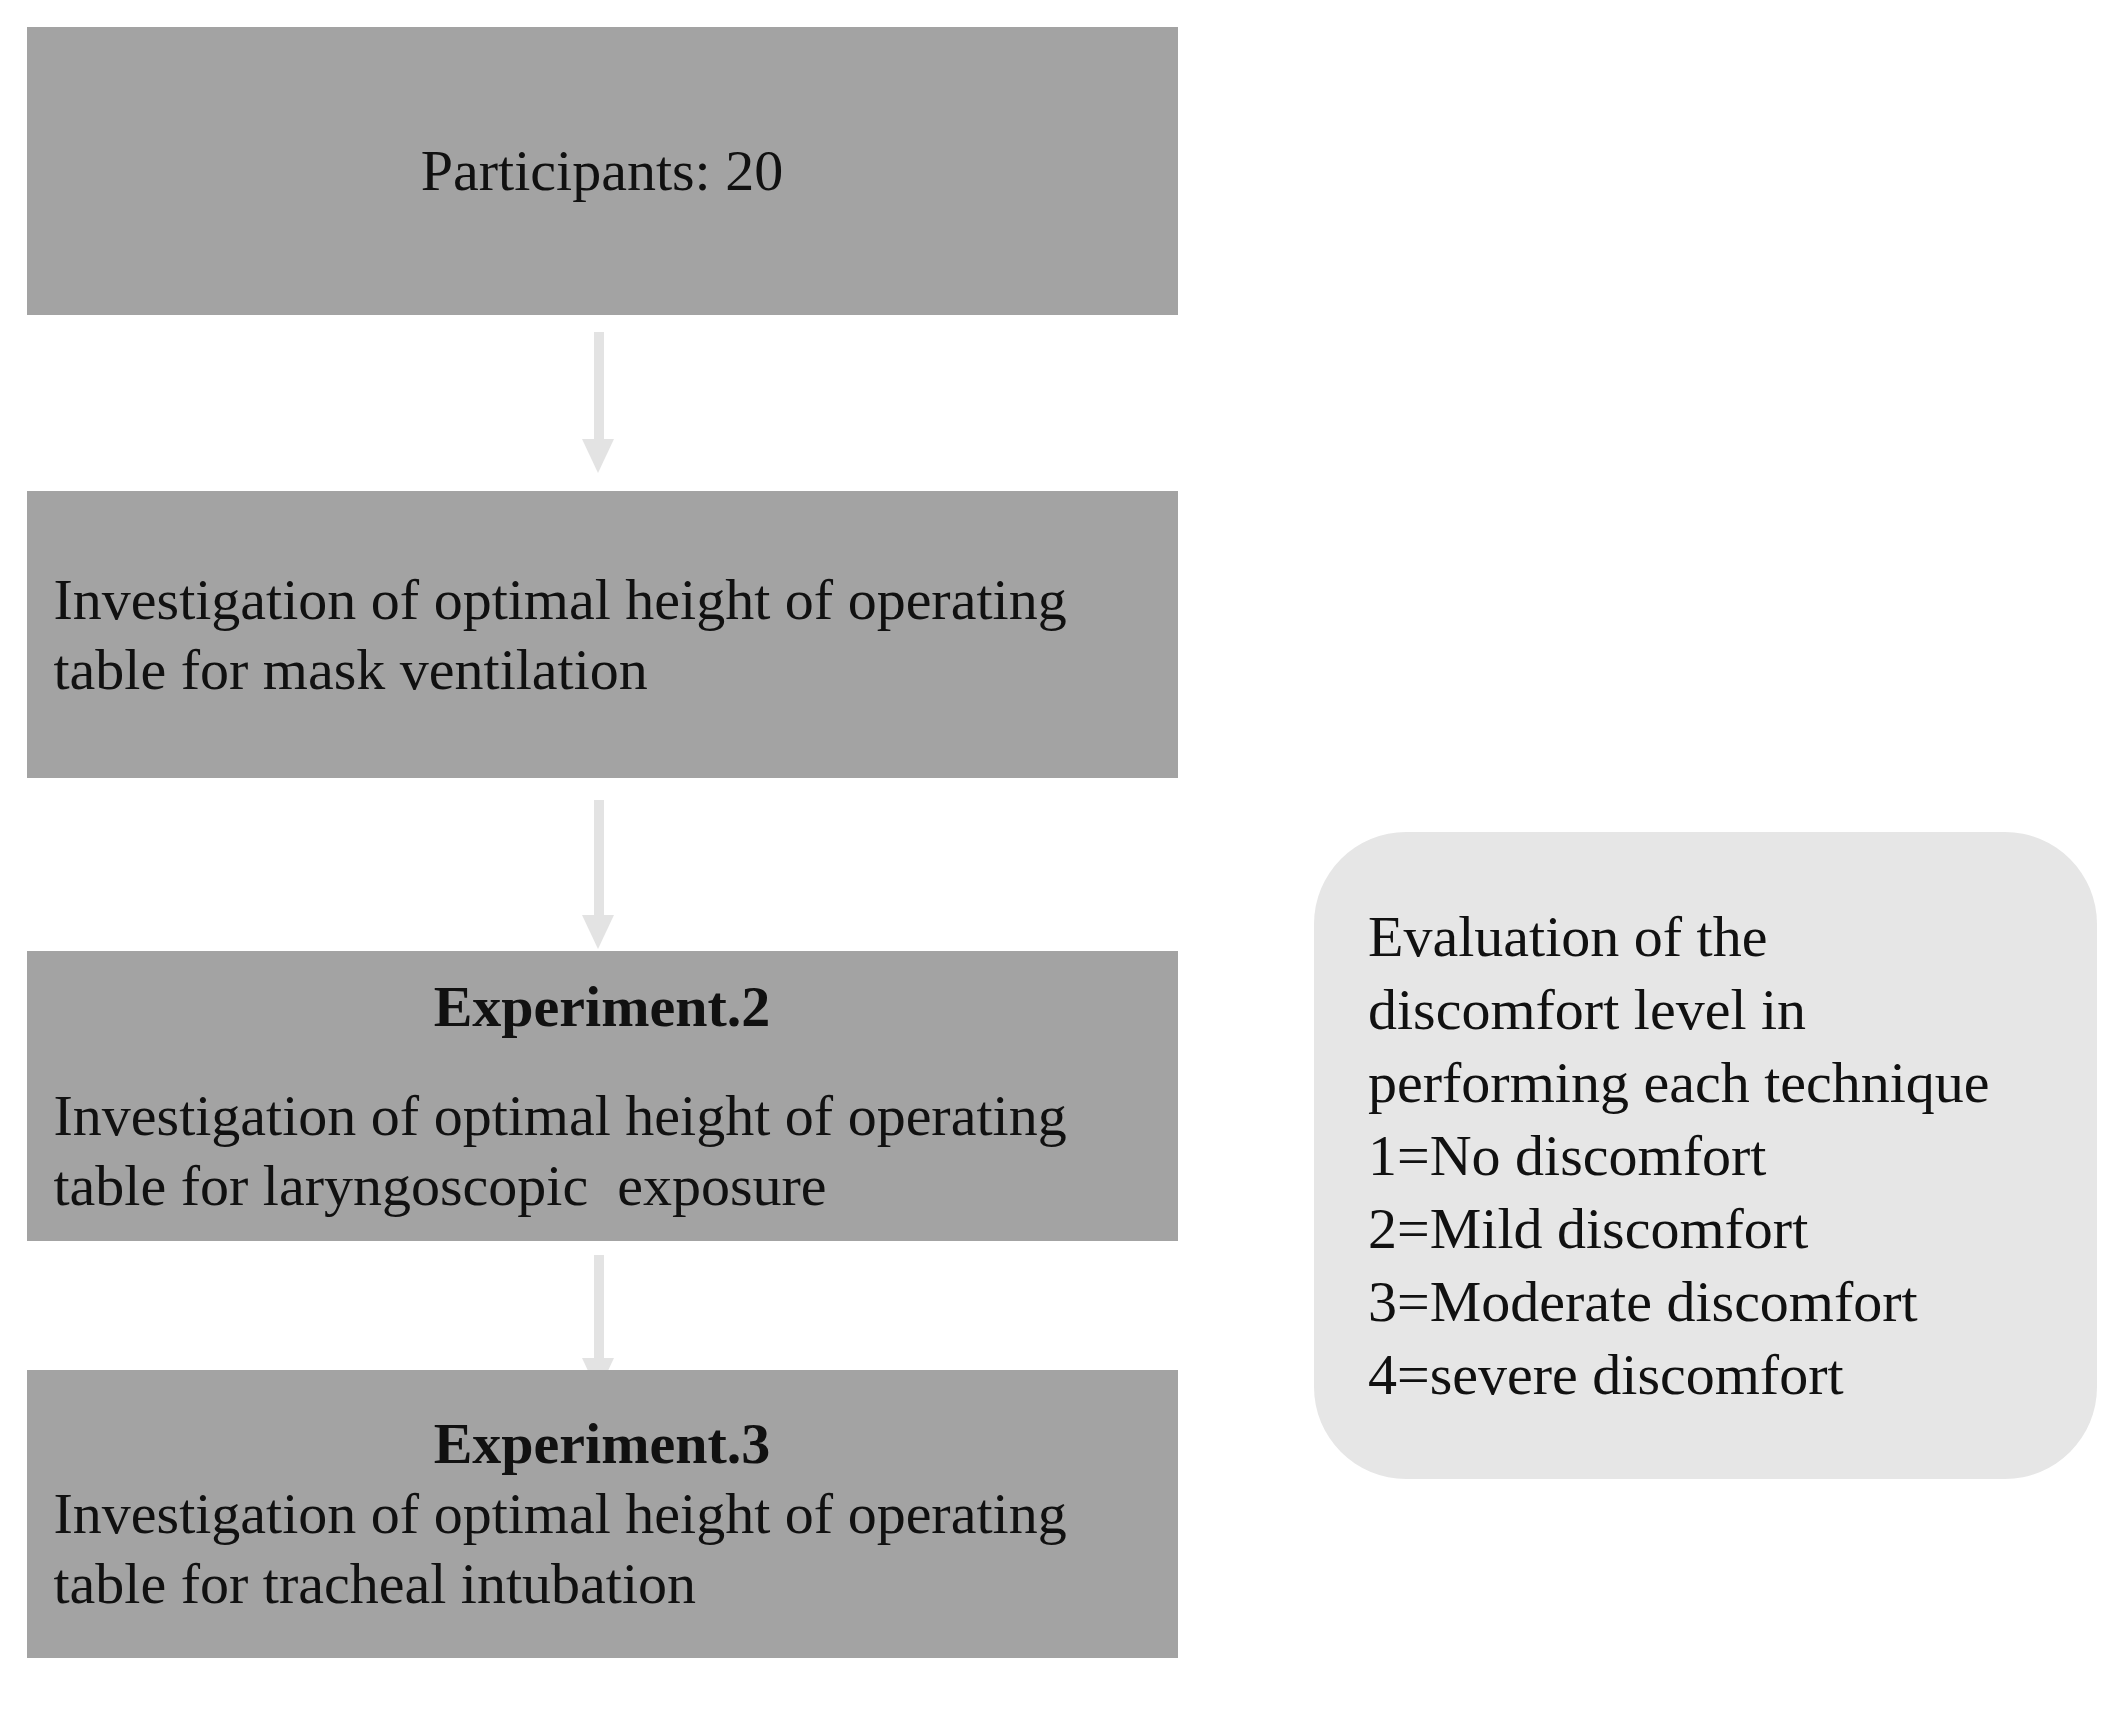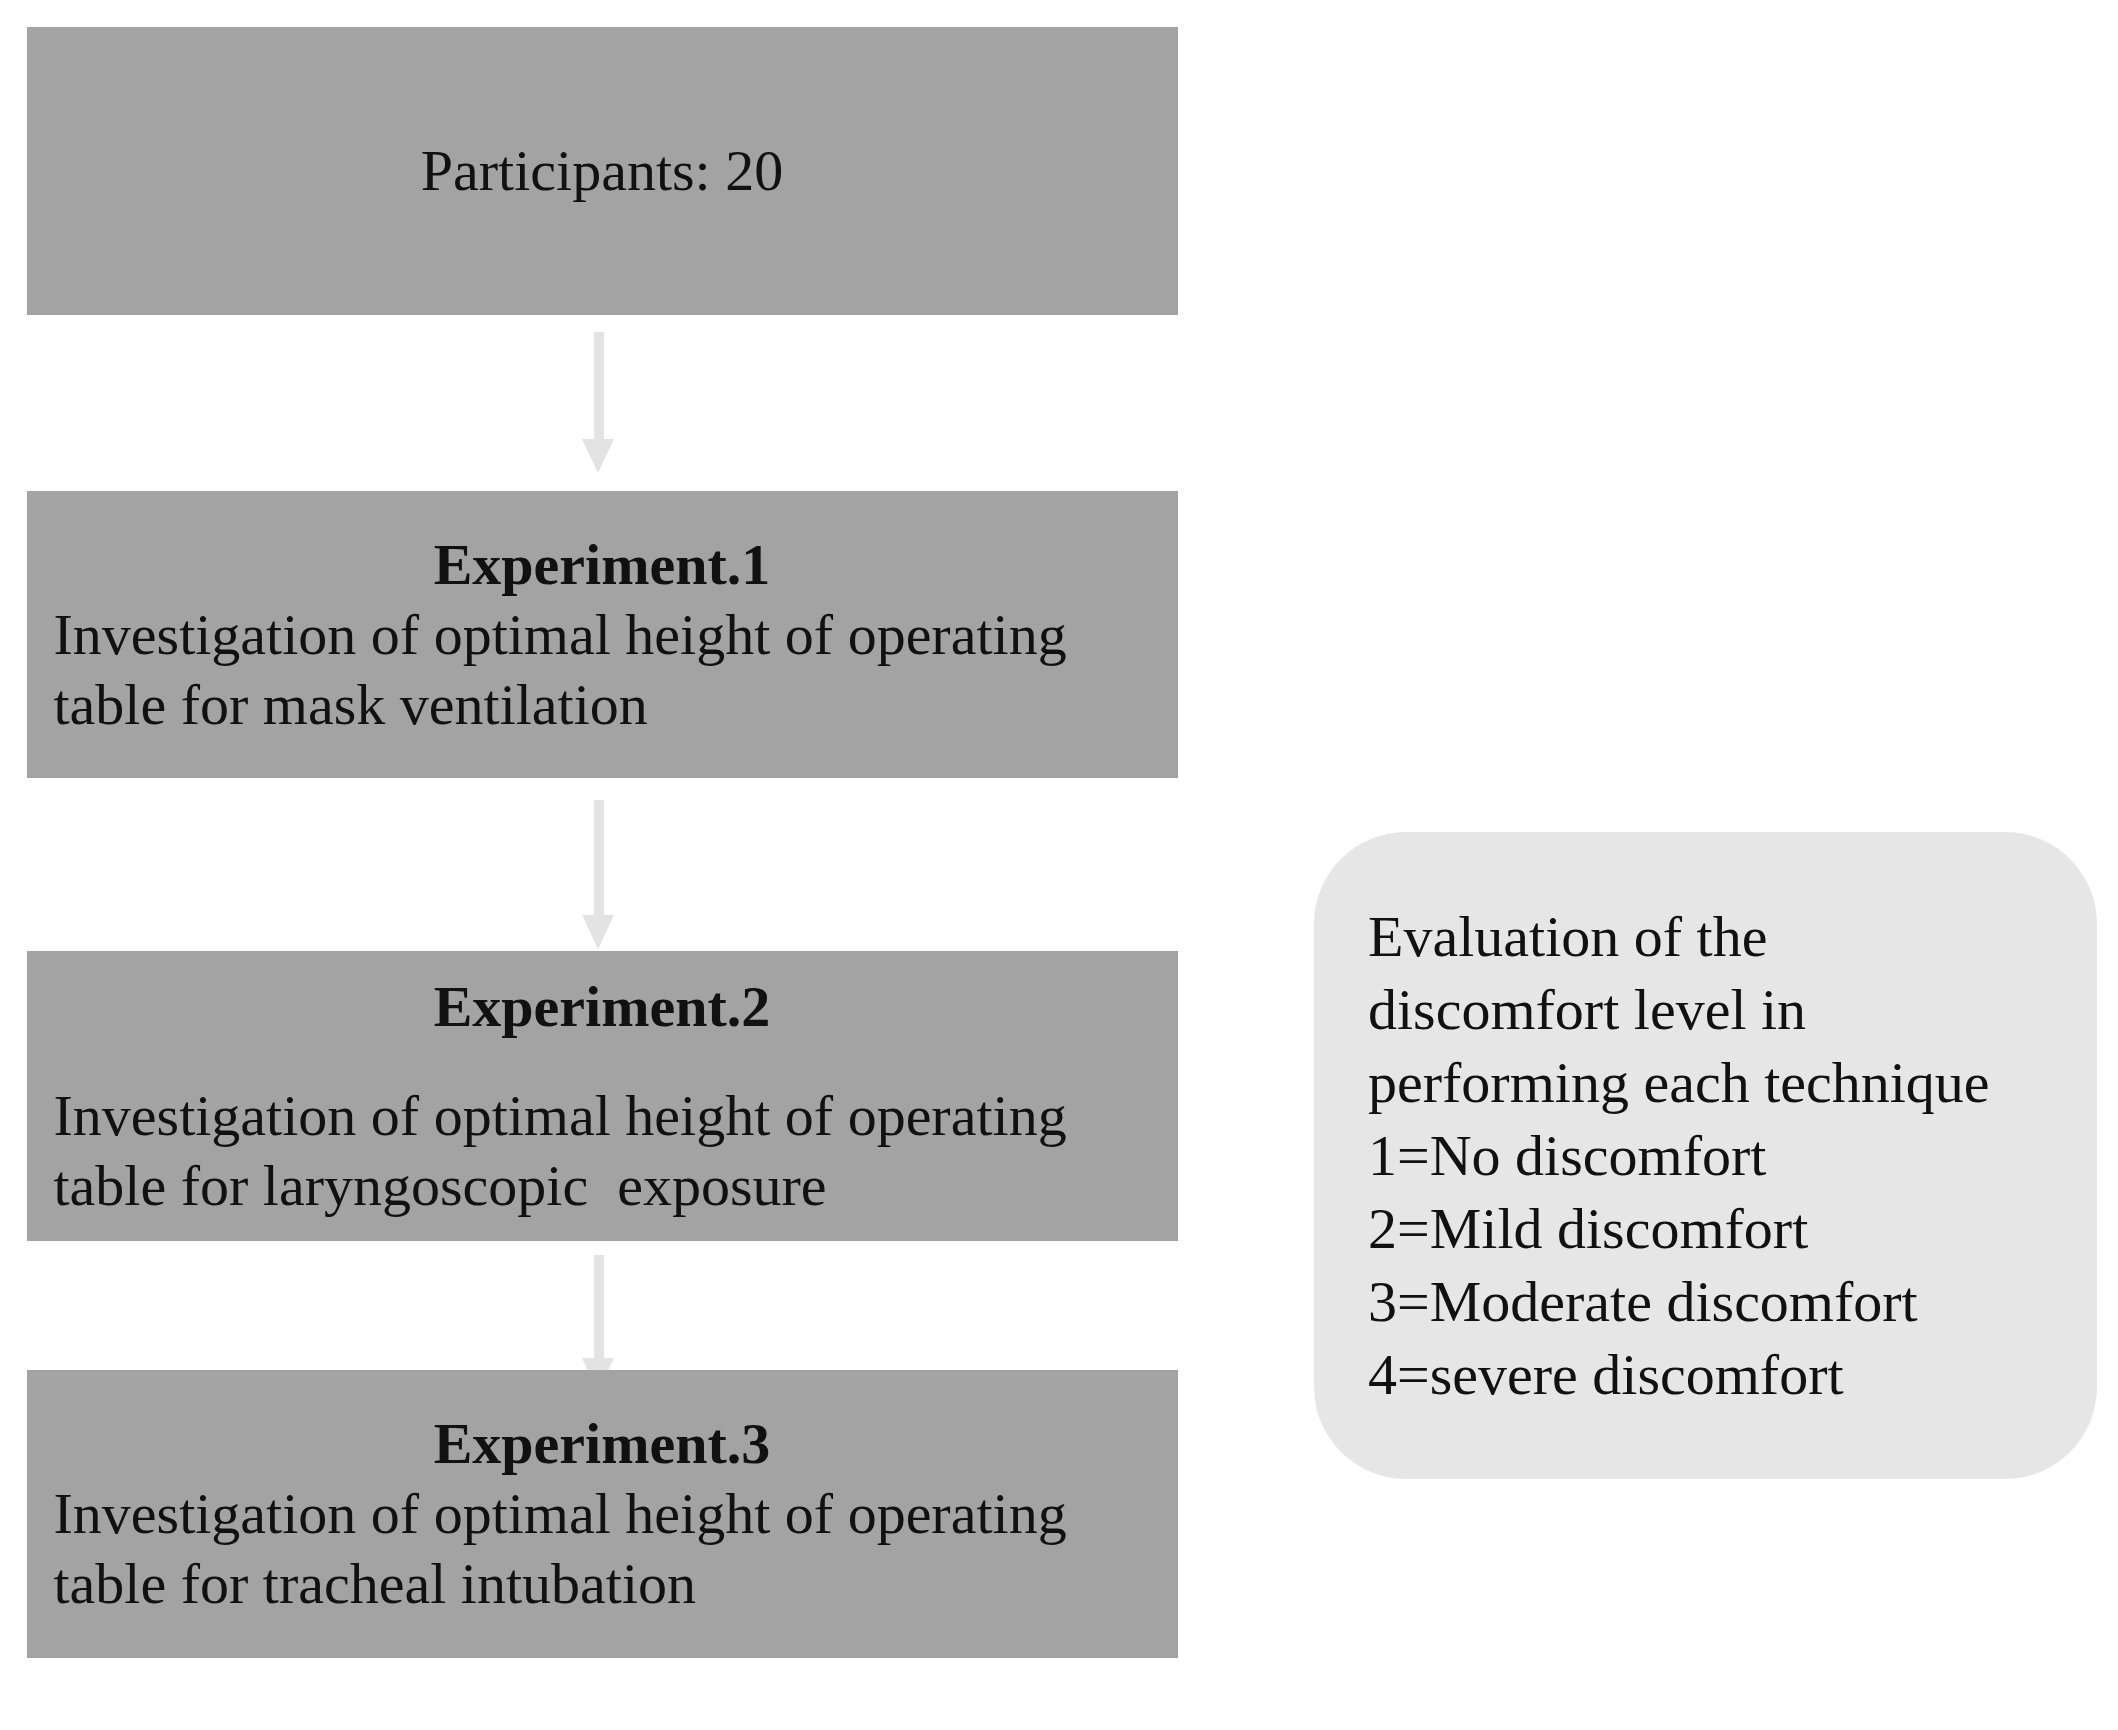--- a/index.html
+++ b/index.html
@@ -118,21 +118,20 @@
   <div class="flow-box box-participants">
     <div class="participants-label">Participants: 20</div>
   </div>
 
   <div class="arrow arrow-1">
     <div class="shaft"></div>
     <div class="head"></div>
   </div>
 
   <div class="flow-box box-exp1">
-    <div class="exp-heading">Experiment.1</div>
     <div class="exp-body">Investigation of optimal height of operating
 table for mask ventilation</div>
   </div>
 
   <div class="arrow arrow-2">
     <div class="shaft"></div>
     <div class="head"></div>
   </div>
 
   <div class="flow-box box-exp2">

